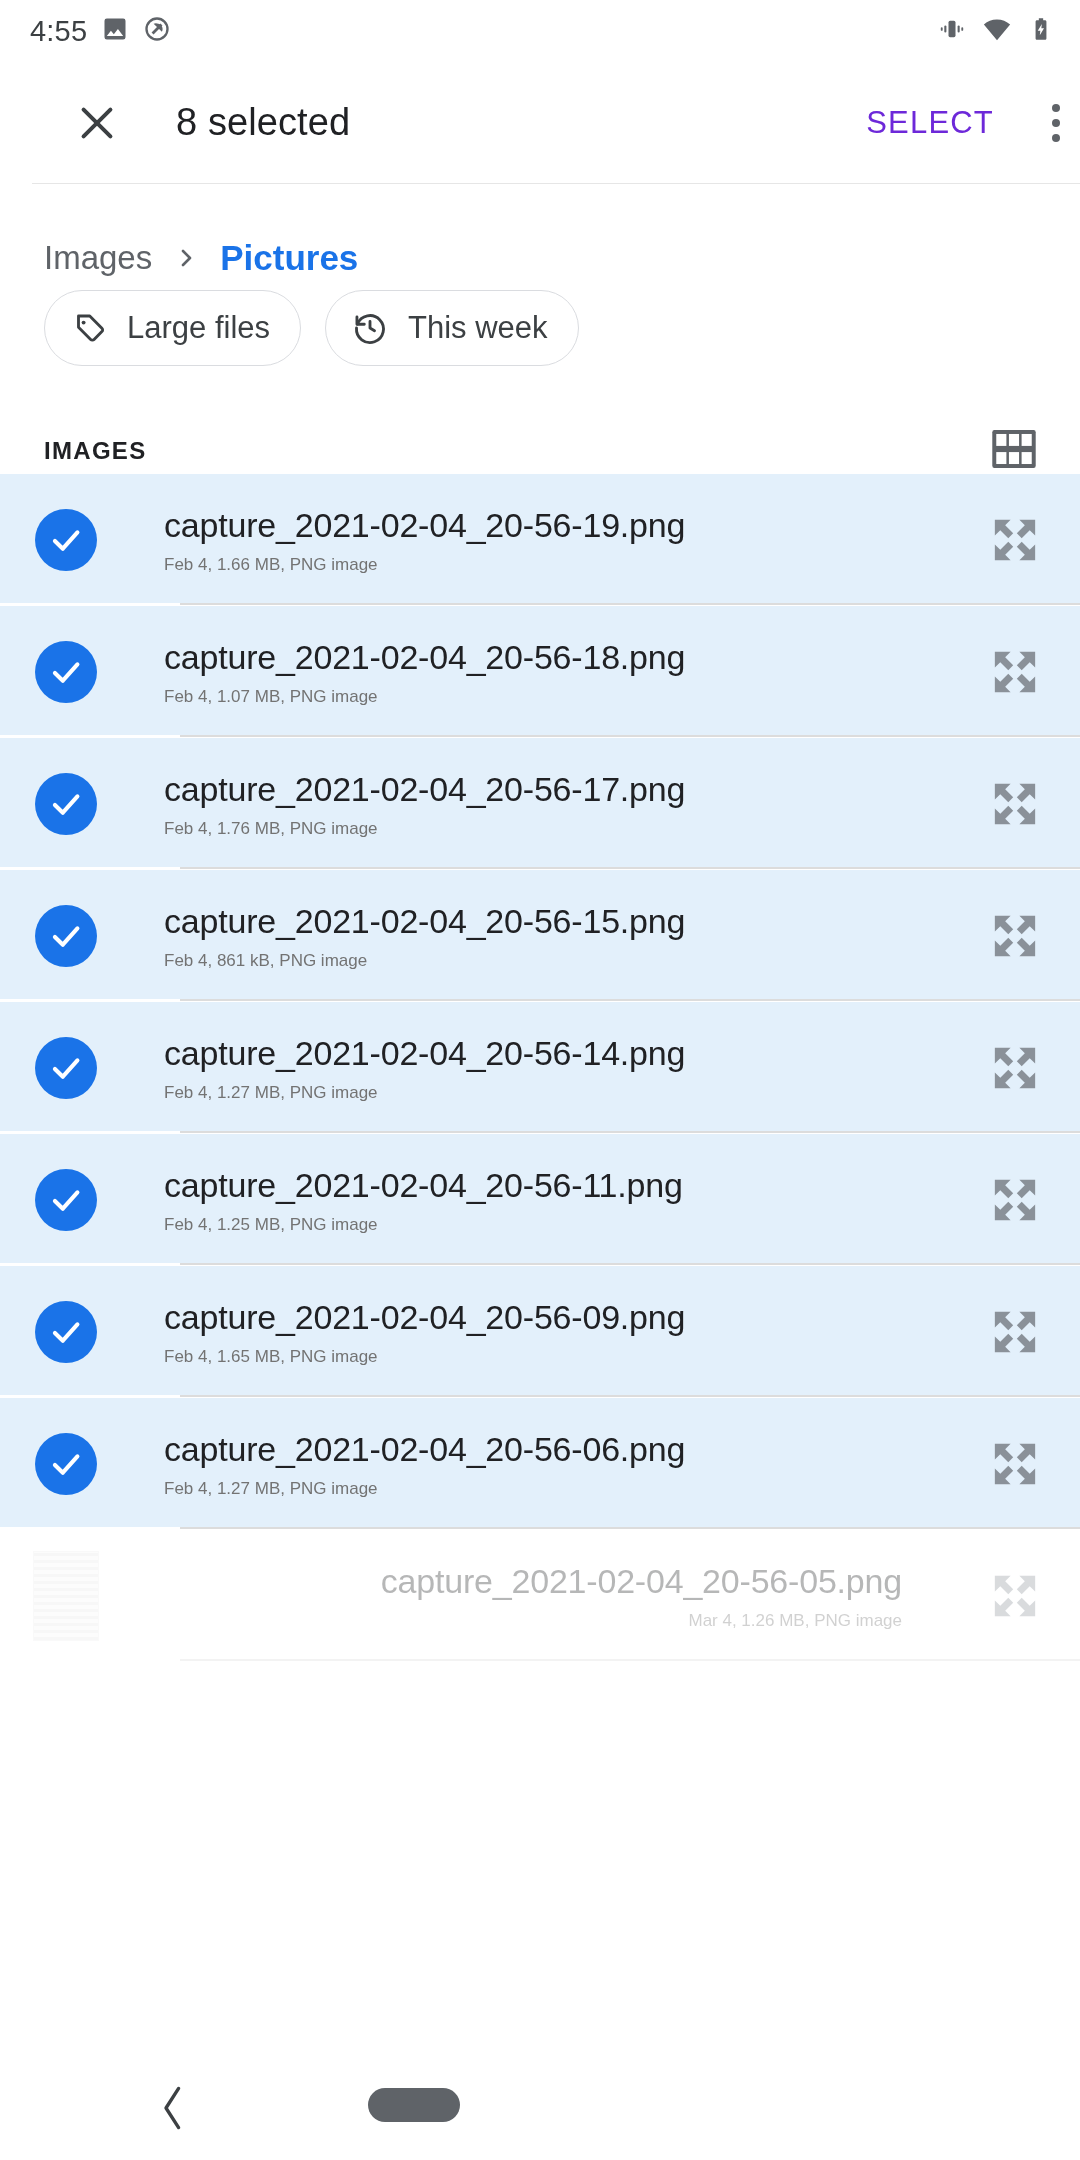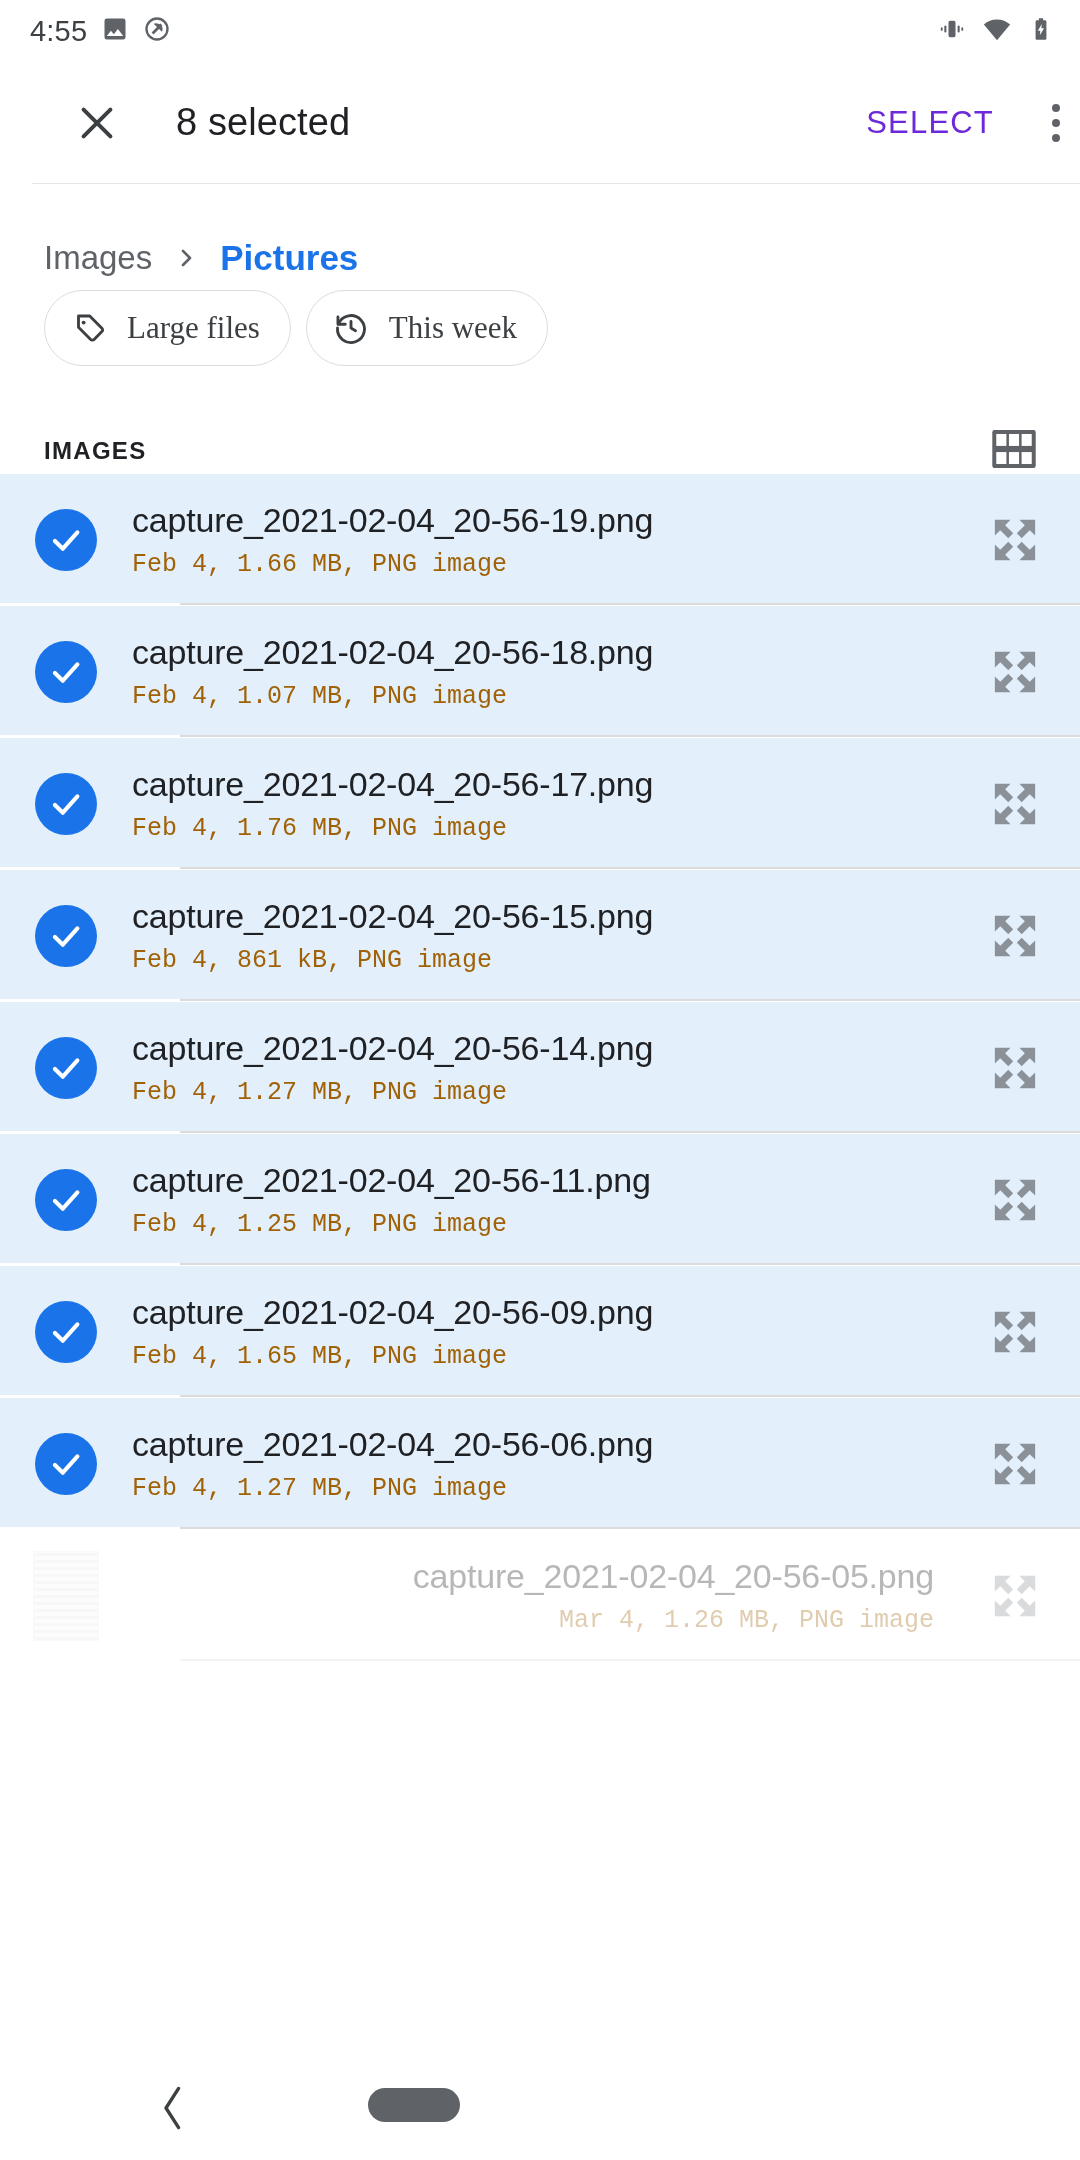--- a/index.html
+++ b/index.html
@@ -51,21 +51,21 @@
   
   .breadcrumb {
     display:flex; align-items:center;
     padding:56px 0 0 44px; height:92px;
   }
   .bc-item { font-size:33px; color:#5f6368; }
   .bc-sep { margin:0 22px; display:flex; align-items:center; }
   .bc-current { font-size:35px; color:#1a73e8;font-weight:bold; }
 
   
-  .chips { display:flex; padding:14px 0 0 44px; gap:15px;font-family:Liberation Serif, serif; }
+  .chips { display:flex; padding:14px 0 0 44px; gap:24px; }
   .chip {
     height:76px; display:flex; align-items:center;
     border:1px solid #dadce0; border-radius:38px;
     padding:0 30px 0 26px; background:#fff;
   }
   .chip-icon { margin-right:20px; display:flex; align-items:center; }
   .chip-label { font-size:31px; color:#3c4043; }
 
   
   .section {
@@ -75,20 +75,21 @@
   .section-title {
     font-size:24px; color:#202124; font-weight:700; letter-spacing:1.3px;
   }
 
   
   .list { width:100%; }
   .row {
     position:relative; height:132px; width:100%;
     display:flex; align-items:center;
     background:#e3f0fb;
+    gap:32px;
   }
   .row.unselected { background:#ffffff; opacity:.32;text-align:right; }
   .row-check {
     width:132px; display:flex; align-items:center; justify-content:center;
     flex-shrink:0;
   }
   .check-circle {
     width:62px; height:62px; border-radius:50%; background:#1a73e8;
     display:flex; align-items:center; justify-content:center;
   }
@@ -99,21 +100,21 @@
   .thumb-inner {
     width:100%; height:100%;
     background:repeating-linear-gradient(0deg,#e9e9e9 0 3px,#f7f7f7 3px 7px);
   }
   .row-text { flex:1; min-width:0; padding-right:16px; }
   .row-name {
     font-size:34px; color:#202124; white-space:nowrap;
     overflow:hidden; text-overflow:ellipsis; letter-spacing:-.2px;
   }
   .row-sub {
-    font-size:25px; color:#a16207; margin-top:10px; white-space:nowrap;font-family:Liberation Mono, monospace;
+    font-size:17px; color:#737373; margin-top:10px; white-space:nowrap;
   }
   .row-action {
     width:130px; flex-shrink:0; display:flex;
     align-items:center; justify-content:center;
   }
   .divider {
     position:absolute; left:0; bottom:0; width:100%; height:3px;
     background:#ffffff;
   }
   .divider::after {

